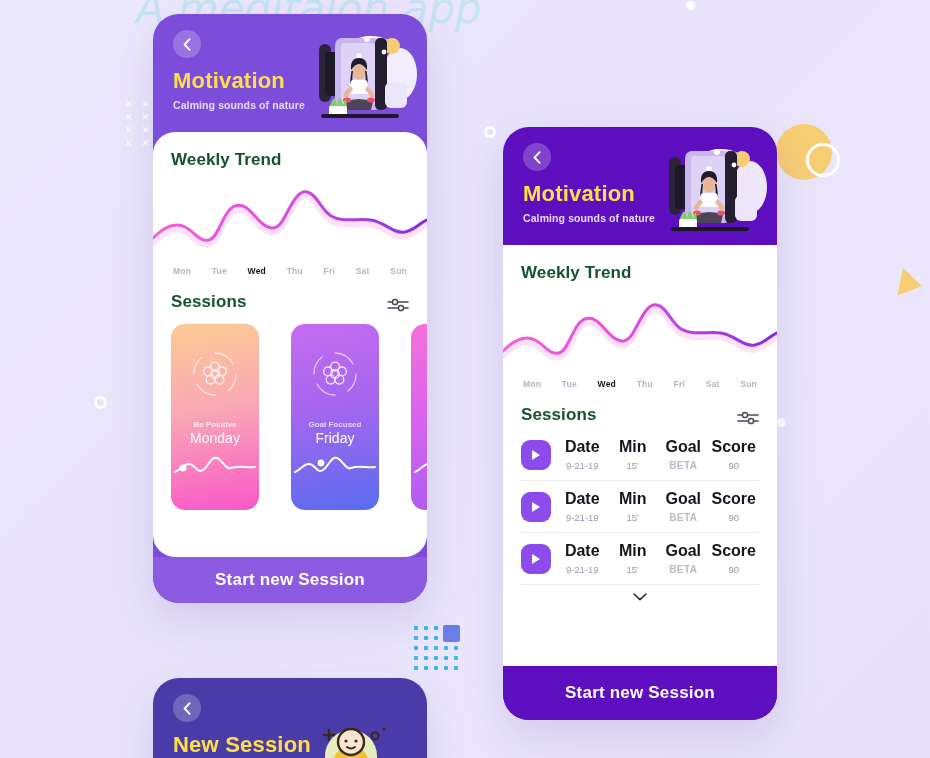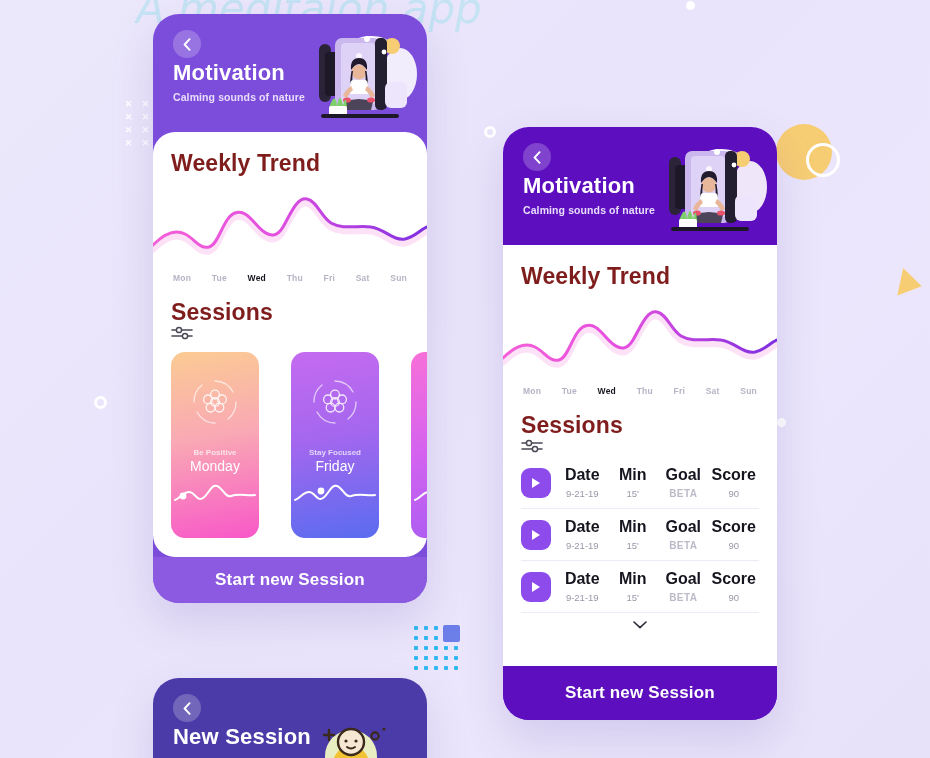--- a/index.html
+++ b/index.html
@@ -48,47 +48,47 @@
   #phone2 { left:503px; top:127px; width:274px; height:593px; background:#5d0fc0; }
   #phone3 { left:153px; top:678px; width:274px; height:120px; background:#4b3ba8; }
 
   .ph-header { position:relative; padding:16px 20px 0 20px; height:118px; }
   .backbtn {
     width:28px; height:28px; border-radius:50%;
     display:flex; align-items:center; justify-content:center;
     background:rgba(255,255,255,.22);
   }
   .backbtn svg { display:block; }
-  .ph-title { margin-top:2px; font-size:22px; font-weight:700; color:#ffffff;
+  .ph-title { margin-top:10px; font-size:22px; font-weight:700; color:#fde047;
               letter-spacing:.2px; }
   .ph-sub { margin-top:5px; font-size:10.5px; font-weight:700; color:#e8dcfa;
             letter-spacing:.1px; }
 
   .hero { position:absolute; right:8px; top:16px; width:118px; height:96px; }
 
   
   .sheet { position:absolute; left:0; right:0; background:#fff; }
   #phone1 .sheet { top:118px; bottom:46px; border-radius:22px 22px 22px 22px;
                    margin:0 0px; left:0; right:0; }
   #phone2 .sheet { top:118px; bottom:54px; }
 
   .sheet-inner { padding:18px 18px 0 18px; height:100%; position:relative; }
 
-  .sec-title { font-size:23px; font-weight:700; color:#7f1d1d; letter-spacing:.1px; }
+  .sec-title { font-size:17px; font-weight:700; color:#14532d; letter-spacing:.1px; }
 
   
   .chart-wrap { position:relative; height:86px; margin-top:6px; }
   .chart-wrap svg { position:absolute; left:-18px; top:0; }
   .days { display:flex; justify-content:space-between; padding:0 2px; margin-top:4px; }
   .days span { font-size:8.5px; font-weight:700; color:#b6b3c4; letter-spacing:.2px; }
   .days span.active { color:#16151f; }
 
   
-  .sess-head { display:flex; align-items:flex-start; justify-content:space-between;
-               margin-top:16px;flex-direction:column; }
+  .sess-head { display:flex; align-items:flex-end; justify-content:space-between;
+               margin-top:16px; }
   .filter-ico { width:22px; height:14px; }
 
   
   .cards { display:flex; gap:32px; margin-top:12px; }
   .card { position:relative; width:88px; height:186px; border-radius:14px;
           flex:0 0 auto; overflow:hidden; }
   .c1 { background:linear-gradient(170deg,#fbcb93 0%,#f9a9b4 45%,#f858c8 100%); }
   .c2 { background:linear-gradient(170deg,#c56bf0 0%,#a467ee 45%,#5a6cf0 100%); }
   .c3 { background:linear-gradient(170deg,#f770d8 0%,#d563ef 50%,#a95cf2 100%); }
   .card-ico { position:absolute; left:50%; top:24px; transform:translateX(-50%); }
@@ -287,21 +287,21 @@
               </g>
               <g fill="none" stroke="#ffffff" stroke-width="1.3" opacity=".85">
                 <circle cx="26" cy="26" r="4.4"></circle>
                 <circle cx="26" cy="18.6" r="4.4"></circle>
                 <circle cx="33" cy="23.4" r="4.4"></circle>
                 <circle cx="30.4" cy="31.6" r="4.4"></circle>
                 <circle cx="21.6" cy="31.6" r="4.4"></circle>
                 <circle cx="19" cy="23.4" r="4.4"></circle>
               </g>
             </svg>
-            <div class="card-sub">Stay Focused</div>
+            <div class="card-sub">Goal Focused</div>
             <div class="card-day">Friday</div>
             <svg class="card-wave" width="88" height="34" viewBox="0 0 88 34">
               <path d="M4 24 C 10 22, 12 16, 18 16 C 24 16, 26 26, 32 22 C 38 18, 40 8, 46 10 C 52 12, 54 22, 60 20 C 68 17, 76 20, 84 19" fill="none" stroke="#fff" stroke-width="2" stroke-linecap="round"></path>
               <circle cx="30" cy="15" r="3.4" fill="#fff"></circle>
             </svg>
           </div>
           <div class="card c3">
             <svg class="card-ico" width="52" height="52" viewBox="0 0 52 52">
               <g fill="none" stroke="#ffffff" stroke-width="1.3" opacity=".65" stroke-linecap="round">
                 <path d="M26 5 a21 21 0 0 1 18 11"></path>

